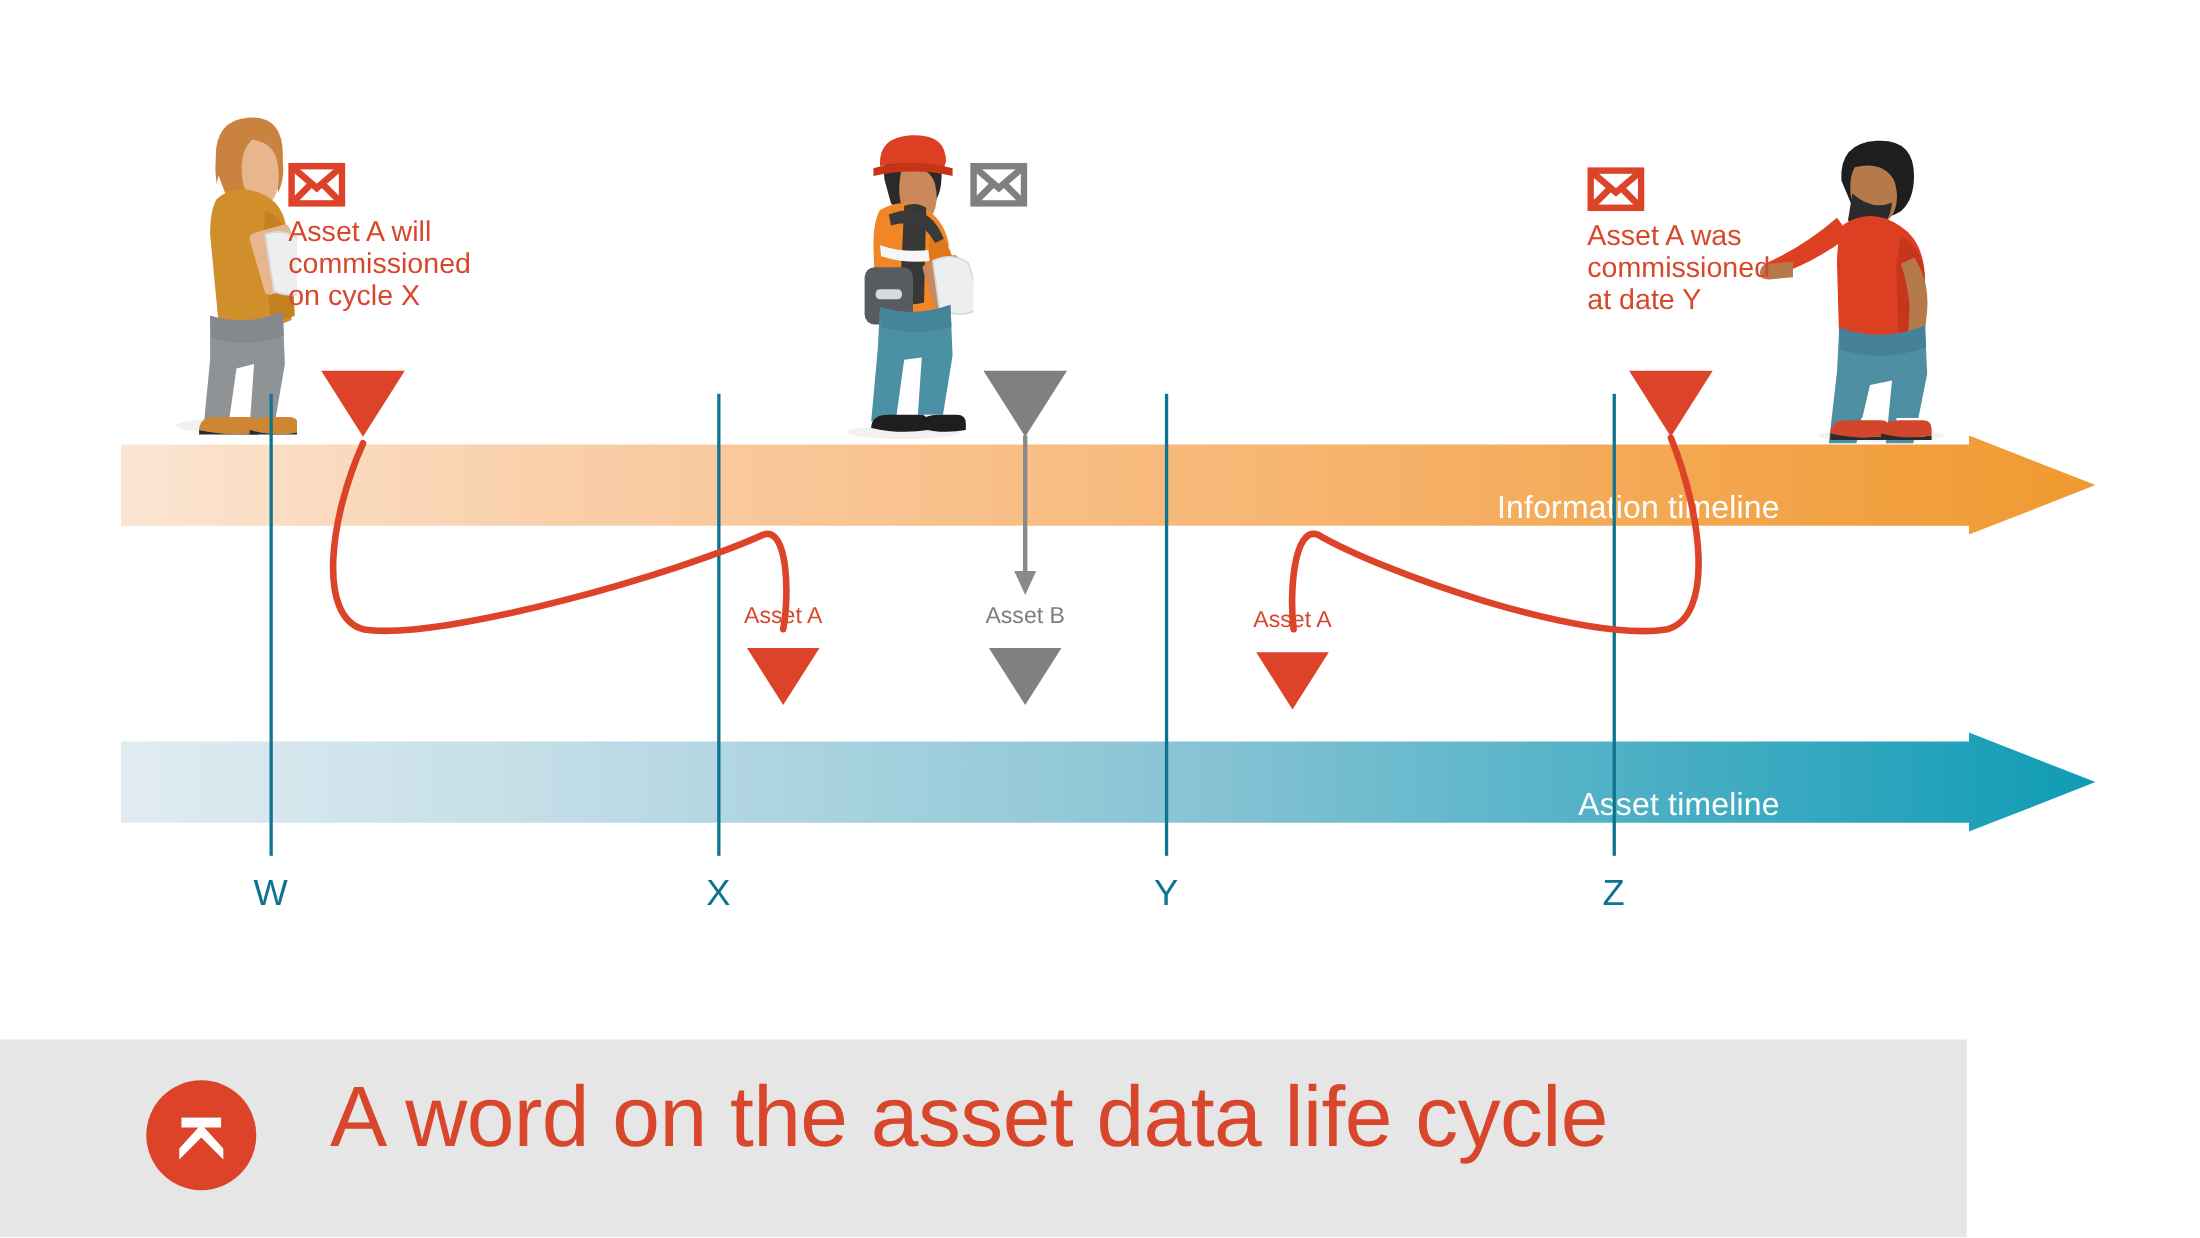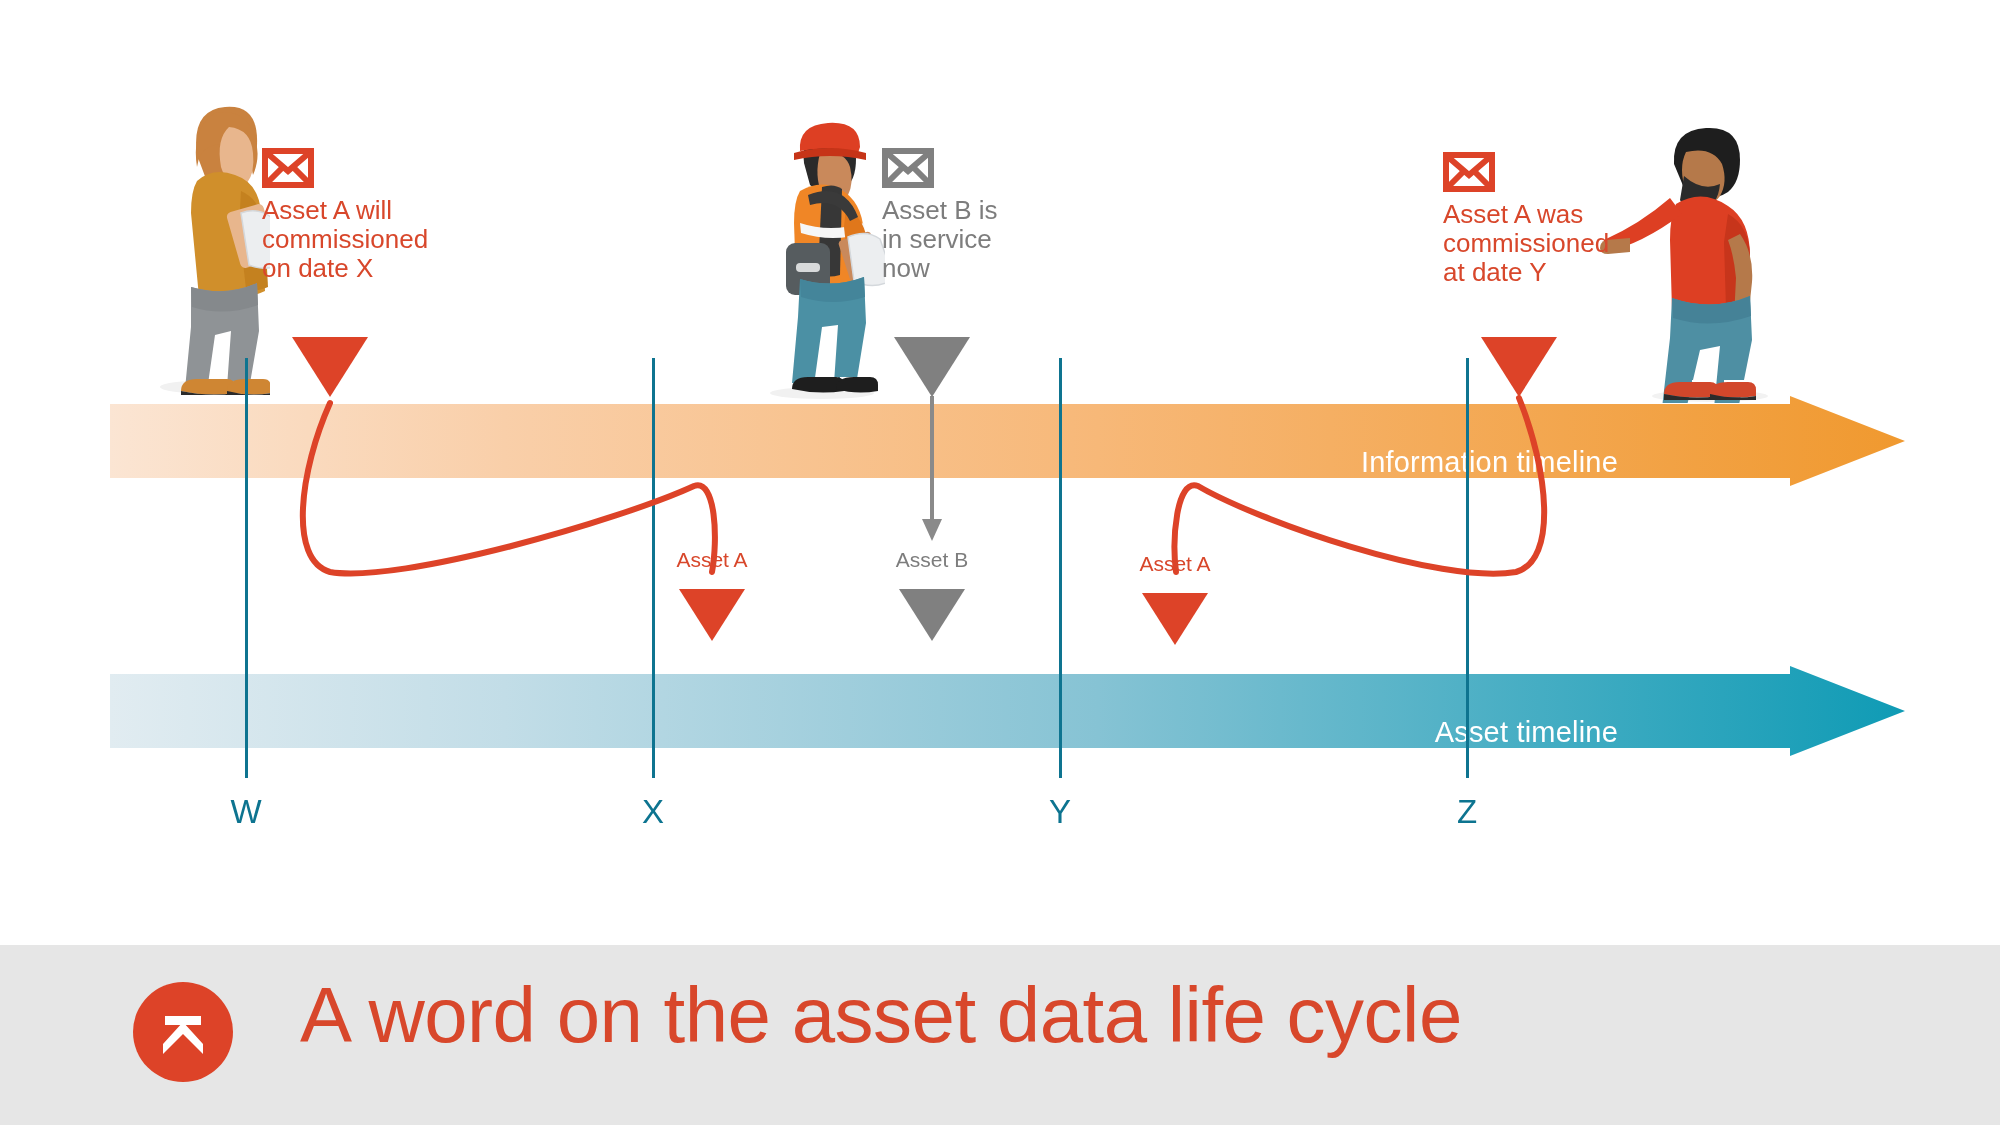--- a/index.html
+++ b/index.html
@@ -42,21 +42,21 @@
 
   
   .mcap{position:absolute;font-size:21px;transform:translateX(-50%);white-space:nowrap;}
   .mcap.red{color:#d8472b;}
   .mcap.grey{color:#7d7d7d;}
 
   
   .conn{position:absolute;left:0;top:0;pointer-events:none;}
 
   
-  #footer{position:absolute;left:0;bottom:0;width:2000px;height:180px;background:#e6e6e6;}
+  #footer{position:absolute;left:0;bottom:0;width:1788px;height:180px;background:#e6e6e6;}
   #logo{position:absolute;left:133px;top:37px;width:100px;height:100px;border-radius:50%;
         background:#dd4328;display:flex;align-items:center;justify-content:center;}
   #title{position:absolute;left:300px;top:25px;color:#d8472b;font-size:78px;
          font-weight:400;letter-spacing:-.5px;white-space:nowrap;}
 
   
   .person{position:absolute;}
 </style>
 </head>
 <body>
@@ -176,33 +176,30 @@
   </svg>
 
   <div class="annot red" style="left:262px;top:148px">
     <svg class="env" width="52" height="40" viewBox="0 0 52 40">
       <rect x="3" y="3" width="46" height="34" fill="none" stroke="#dd4328" stroke-width="6"></rect>
       <path d="M5 5 L26 23 L47 5" fill="none" stroke="#dd4328" stroke-width="6"></path>
       <path d="M5 35 L20 20 M47 35 L32 20" fill="none" stroke="#dd4328" stroke-width="6"></path>
     </svg>
     <div class="atext">Asset A will
 commissioned
-on date X</div>
+on cycle X</div>
   </div>
   <div class="tri red" style="left:292px;top:337px"></div>
 
   <div class="annot grey" style="left:882px;top:148px">
     <svg class="env" width="52" height="40" viewBox="0 0 52 40">
       <rect x="3" y="3" width="46" height="34" fill="none" stroke="#808080" stroke-width="6"></rect>
       <path d="M5 5 L26 23 L47 5" fill="none" stroke="#808080" stroke-width="6"></path>
       <path d="M5 35 L20 20 M47 35 L32 20" fill="none" stroke="#808080" stroke-width="6"></path>
     </svg>
-    <div class="atext">Asset B is
-in service
-now</div>
   </div>
   <div class="tri grey" style="left:894px;top:337px"></div>
 
   <div class="annot red" style="left:1443px;top:152px">
     <svg class="env" width="52" height="40" viewBox="0 0 52 40">
       <rect x="3" y="3" width="46" height="34" fill="none" stroke="#dd4328" stroke-width="6"></rect>
       <path d="M5 5 L26 23 L47 5" fill="none" stroke="#dd4328" stroke-width="6"></path>
       <path d="M5 35 L20 20 M47 35 L32 20" fill="none" stroke="#dd4328" stroke-width="6"></path>
     </svg>
     <div class="atext">Asset A was

